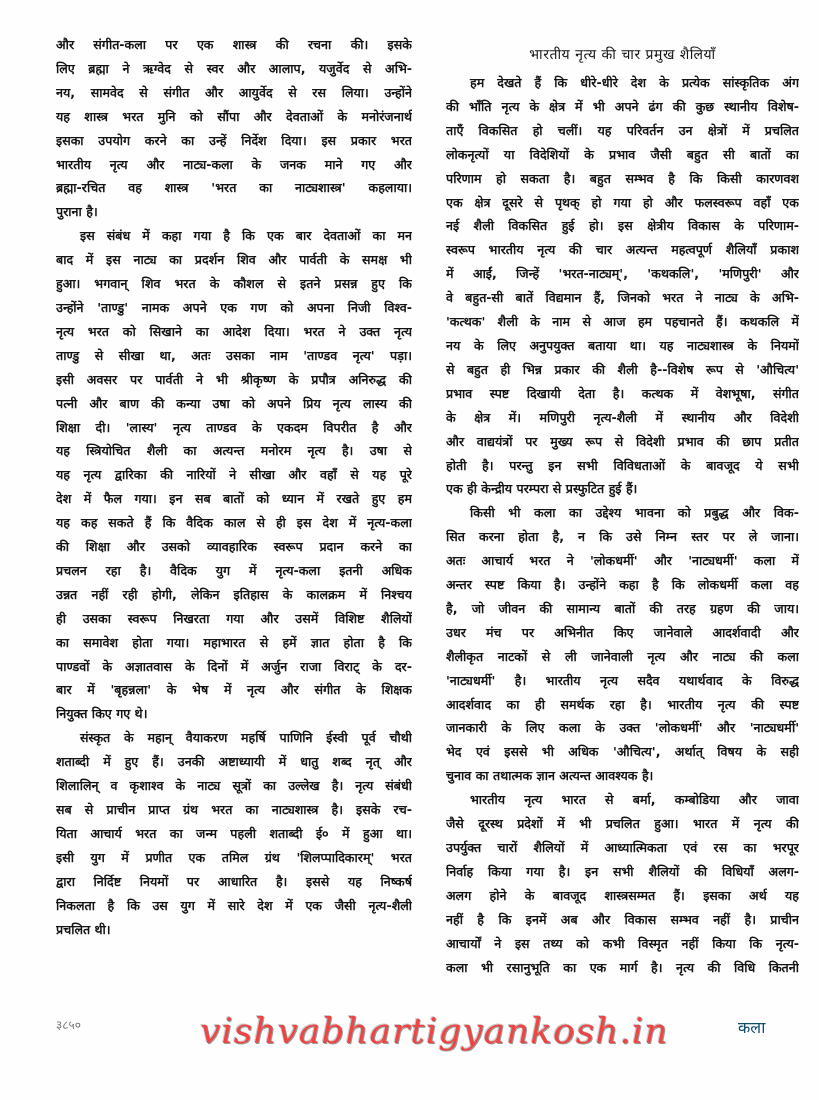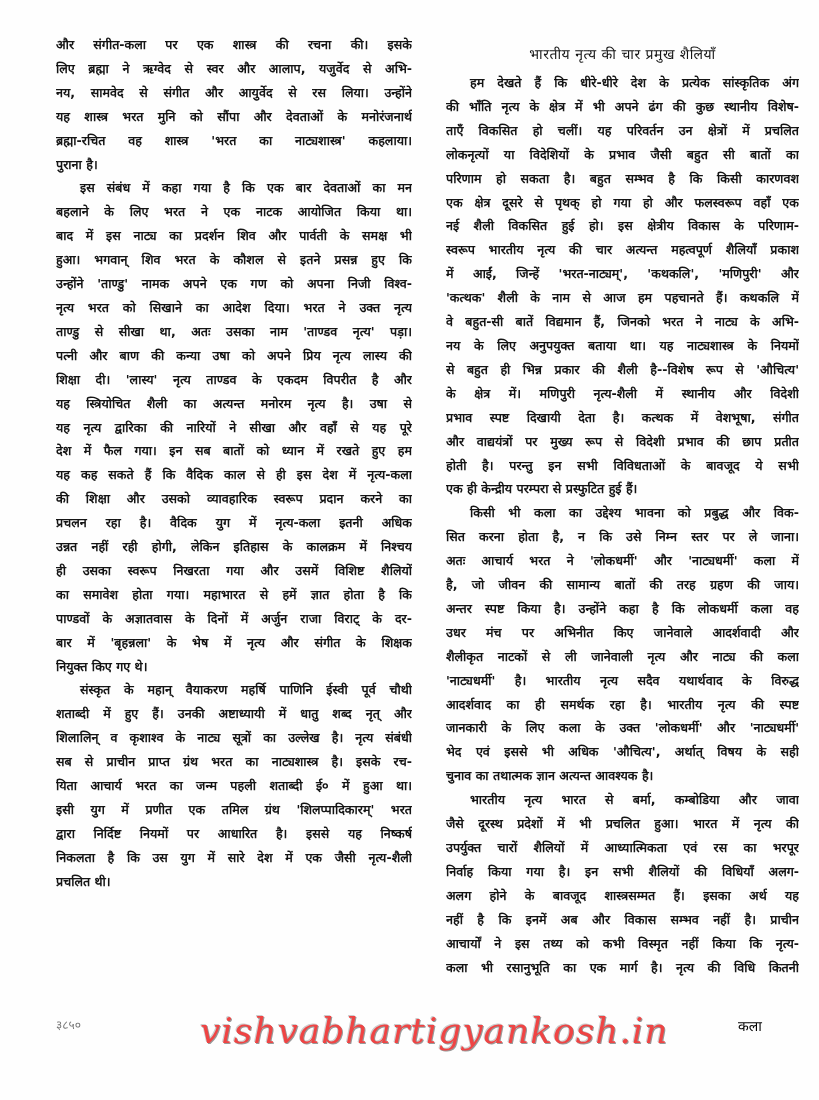--- a/index.html
+++ b/index.html
@@ -16,46 +16,48 @@
   .col-left { left: 56px; width: 356px; }
   .col-right { left: 446px; width: 353px; }
   .col .line { display: block; white-space: nowrap; overflow: hidden; text-align: justify; text-align-last: justify; }
   .col .line.last { text-align-last: left; }
   .col .line.indent { text-indent: 24px; }
   .heading {
     display: block; text-align: center; text-align-last: center !important;
     font-weight: normal; font-size: 14px; line-height: 26px; margin: 8px 0 4px 0; letter-spacing: 0.5px;
   }
   .footer-page { position: absolute; left: 56px; top: 1016px; font-size: 12px; color: #777; }
-  .footer-section { position: absolute; left: 738px; top: 1016px; font-size: 14px; color: #000000; }
+  .footer-section { position: absolute; left: 738px; top: 1016px; font-size: 16px; color: #0c4a6e; }
   .watermark {
     position: absolute; left: 200px; top: 1010px;
     font-family: "DejaVu Serif", serif; font-style: italic; font-size: 36px;
     color: #ef4444; letter-spacing: 1px;
     text-shadow: 1px 1px 0 #999, -1px -1px 0 #ccc;
   }
 </style>
 </head>
 <body>
 
 <div class="page">
   <div class="col col-left" id="col-left">
       <span class="line">और संगीत-कला पर एक शास्त्र की रचना की। इसके</span>
       <span class="line">लिए ब्रह्मा ने ऋग्वेद से स्वर और आलाप, यजुर्वेद से अभि-</span>
       <span class="line">नय, सामवेद से संगीत और आयुर्वेद से रस लिया। उन्होंने</span>
       <span class="line">यह शास्त्र भरत मुनि को सौंपा और देवताओं के मनोरंजनार्थ</span>
+      <span class="line">इसका उपयोग करने का उन्हें निर्देश दिया। इस प्रकार भरत</span>
+      <span class="line">भारतीय नृत्य और नाट्य-कला के जनक माने गए और</span>
       <span class="line">ब्रह्मा-रचित वह शास्त्र 'भरत का नाट्यशास्त्र' कहलाया।</span>
       <span class="line last">पुराना है।</span>
       <span class="line indent">इस संबंध में कहा गया है कि एक बार देवताओं का मन</span>
-      <span class="line">बहलाने के लिए भरत ने एक नाटक आयोजित किया था।</span>
       <span class="line">बाद में इस नाट्य का प्रदर्शन शिव और पार्वती के समक्ष भी</span>
       <span class="line">हुआ। भगवान् शिव भरत के कौशल से इतने प्रसन्न हुए कि</span>
       <span class="line">उन्होंने 'ताण्डु' नामक अपने एक गण को अपना निजी विश्व-</span>
       <span class="line">नृत्य भरत को सिखाने का आदेश दिया। भरत ने उक्त नृत्य</span>
       <span class="line">ताण्डु से सीखा था, अतः उसका नाम 'ताण्डव नृत्य' पड़ा।</span>
+      <span class="line">इसी अवसर पर पार्वती ने भी श्रीकृष्ण के प्रपौत्र अनिरुद्ध की</span>
       <span class="line">पत्नी और बाण की कन्या उषा को अपने प्रिय नृत्य लास्य की</span>
       <span class="line">शिक्षा दी। 'लास्य' नृत्य ताण्डव के एकदम विपरीत है और</span>
       <span class="line">यह स्त्रियोचित शैली का अत्यन्त मनोरम नृत्य है। उषा से</span>
       <span class="line">यह नृत्य द्वारिका की नारियों ने सीखा और वहाँ से यह पूरे</span>
       <span class="line">देश में फैल गया। इन सब बातों को ध्यान में रखते हुए हम</span>
       <span class="line">यह कह सकते हैं कि वैदिक काल से ही इस देश में नृत्य-कला</span>
       <span class="line">की शिक्षा और उसको व्यावहारिक स्वरूप प्रदान करने का</span>
       <span class="line">प्रचलन रहा है। वैदिक युग में नृत्य-कला इतनी अधिक</span>
       <span class="line">उन्नत नहीं रही होगी, लेकिन इतिहास के कालक्रम में निश्चय</span>
       <span class="line">ही उसका स्वरूप निखरता गया और उसमें विशिष्ट शैलियों</span>
@@ -78,34 +80,34 @@
     <div id="col-right-body">
         <span class="line indent">हम देखते हैं कि धीरे-धीरे देश के प्रत्येक सांस्कृतिक अंग</span>
         <span class="line">की भाँति नृत्य के क्षेत्र में भी अपने ढंग की कुछ स्थानीय विशेष-</span>
         <span class="line">ताएँ विकसित हो चलीं। यह परिवर्तन उन क्षेत्रों में प्रचलित</span>
         <span class="line">लोकनृत्यों या विदेशियों के प्रभाव जैसी बहुत सी बातों का</span>
         <span class="line">परिणाम हो सकता है। बहुत सम्भव है कि किसी कारणवश</span>
         <span class="line">एक क्षेत्र दूसरे से पृथक् हो गया हो और फलस्वरूप वहाँ एक</span>
         <span class="line">नई शैली विकसित हुई हो। इस क्षेत्रीय विकास के परिणाम-</span>
         <span class="line">स्वरूप भारतीय नृत्य की चार अत्यन्त महत्वपूर्ण शैलियाँ प्रकाश</span>
         <span class="line">में आईं, जिन्हें 'भरत-नाट्यम्', 'कथकलि', 'मणिपुरी' और</span>
+        <span class="line">वे बहुत-सी बातें विद्यमान हैं, जिनको भरत ने नाट्य के अभि-</span>
         <span class="line">'कत्थक' शैली के नाम से आज हम पहचानते हैं। कथकलि में</span>
-        <span class="line">वे बहुत-सी बातें विद्यमान हैं, जिनको भरत ने नाट्य के अभि-</span>
         <span class="line">नय के लिए अनुपयुक्त बताया था। यह नाट्यशास्त्र के नियमों</span>
         <span class="line">से बहुत ही भिन्न प्रकार की शैली है--विशेष रूप से 'औचित्य'</span>
+        <span class="line">प्रभाव स्पष्ट दिखायी देता है। कत्थक में वेशभूषा, संगीत</span>
         <span class="line">के क्षेत्र में। मणिपुरी नृत्य-शैली में स्थानीय और विदेशी</span>
-        <span class="line">प्रभाव स्पष्ट दिखायी देता है। कत्थक में वेशभूषा, संगीत</span>
         <span class="line">और वाद्ययंत्रों पर मुख्य रूप से विदेशी प्रभाव की छाप प्रतीत</span>
         <span class="line">होती है। परन्तु इन सभी विविधताओं के बावजूद ये सभी</span>
         <span class="line last">एक ही केन्द्रीय परम्परा से प्रस्फुटित हुई हैं।</span>
         <span class="line indent">किसी भी कला का उद्देश्य भावना को प्रबुद्ध और विक-</span>
         <span class="line">सित करना होता है, न कि उसे निम्न स्तर पर ले जाना।</span>
         <span class="line">अतः आचार्य भरत ने 'लोकधर्मी' और 'नाट्यधर्मी' कला में</span>
+        <span class="line">अन्तर स्पष्ट किया है। उन्होंने कहा है कि लोकधर्मी कला वह</span>
         <span class="line">है, जो जीवन की सामान्य बातों की तरह ग्रहण की जाय।</span>
-        <span class="line">अन्तर स्पष्ट किया है। उन्होंने कहा है कि लोकधर्मी कला वह</span>
         <span class="line">उधर मंच पर अभिनीत किए जानेवाले आदर्शवादी और</span>
         <span class="line">शैलीकृत नाटकों से ली जानेवाली नृत्य और नाट्य की कला</span>
         <span class="line">'नाट्यधर्मी' है। भारतीय नृत्य सदैव यथार्थवाद के विरुद्ध</span>
         <span class="line">आदर्शवाद का ही समर्थक रहा है। भारतीय नृत्य की स्पष्ट</span>
         <span class="line">जानकारी के लिए कला के उक्त 'लोकधर्मी' और 'नाट्यधर्मी'</span>
         <span class="line">भेद एवं इससे भी अधिक 'औचित्य', अर्थात् विषय के सही</span>
         <span class="line last">चुनाव का तथात्मक ज्ञान अत्यन्त आवश्यक है।</span>
         <span class="line indent">भारतीय नृत्य भारत से बर्मा, कम्बोडिया और जावा</span>
         <span class="line">जैसे दूरस्थ प्रदेशों में भी प्रचलित हुआ। भारत में नृत्य की</span>
         <span class="line">उपर्युक्त चारों शैलियों में आध्यात्मिकता एवं रस का भरपूर</span>

